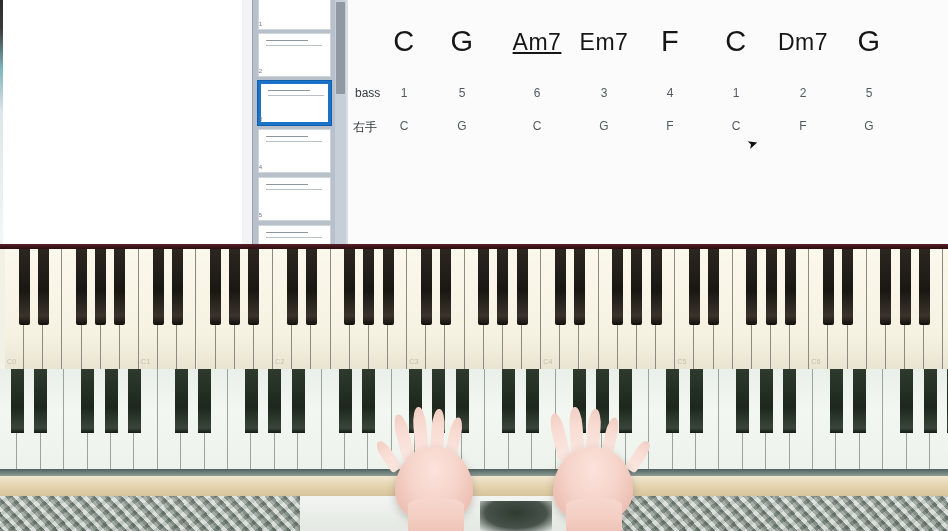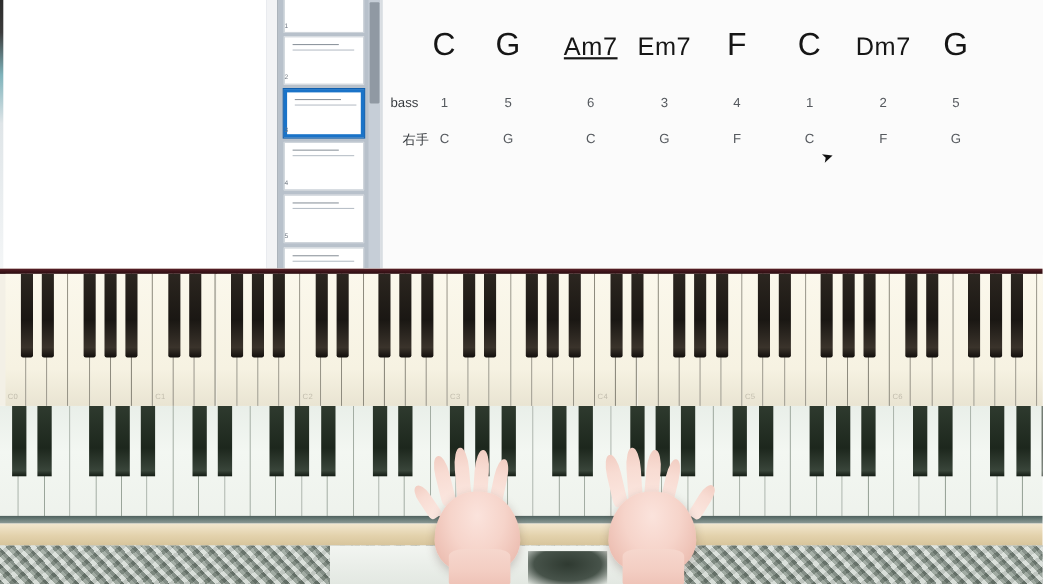--- a/index.html
+++ b/index.html
@@ -234,21 +234,21 @@
             <div class="thumb-line" style="left: 7px; top: 11px; width: 56px;"></div>
           </div>
           <div class="thumb-num" style="top: 260px;">6</div>
         </div>
     </div>
 
     <div class="chart-panel">
       <div class="chart-left-rule"></div>
 
       <div class="row-label row-bass" style="left:9px;">bass</div>
-      <div class="row-label row-rh cjk" style="left:7px;margin-left:13px;">右手</div>
+      <div class="row-label row-rh cjk" style="left:7px;">右手</div>
 
       <div id="chart-host">
           <div class="chord" style="left: 58px;">C</div>
           <div class="cell" style="left: 58px; top: 86px;">1</div>
           <div class="cell" style="left: 58px; top: 119px;">C</div>
           <div class="chord" style="left: 116px;">G</div>
           <div class="cell" style="left: 116px; top: 86px;">5</div>
           <div class="cell" style="left: 116px; top: 119px;">G</div>
           <div class="chord small" style="left: 191px; text-decoration: underline;">Am7</div>
           <div class="cell" style="left: 191px; top: 86px;">6</div>

